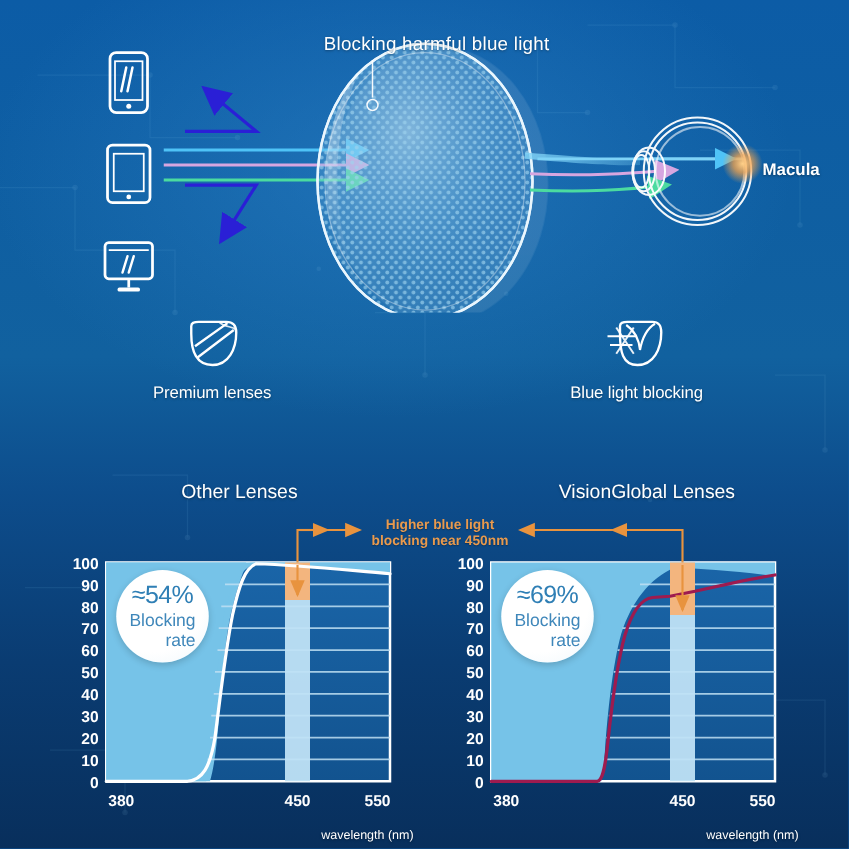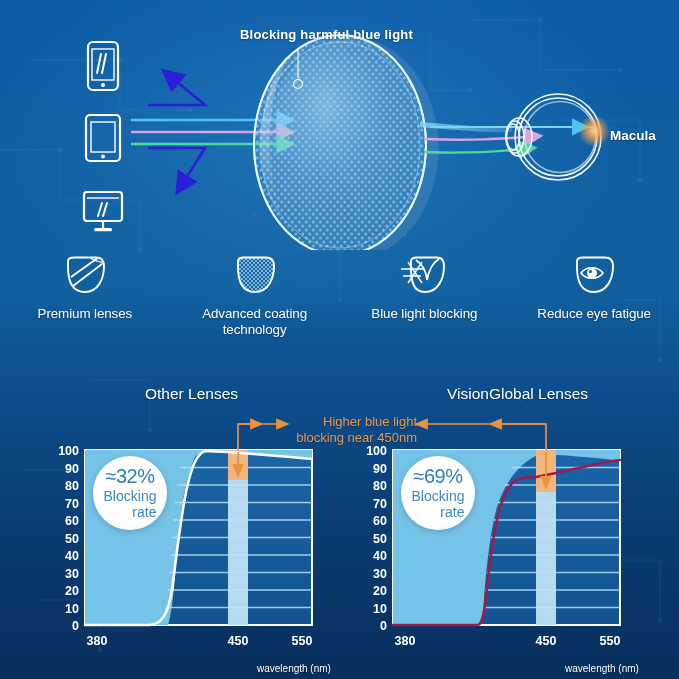--- a/index.html
+++ b/index.html
@@ -14,22 +14,22 @@
       radial-gradient(ellipse 520px 320px at 46% 20%, rgba(45,130,200,.55) 0%, rgba(45,130,200,0) 62%),
       linear-gradient(#0c5ca6 0%, #11619f 42%, #0d4d8c 58%, #0a3c72 78%, #082f5c 100%);
   }
   
   .circuitry{position:absolute;inset:0;opacity:.18;pointer-events:none;}
   
   .hero{position:absolute;left:0;top:0;width:679px;height:250px;}
   .devices{position:absolute;left:82px;top:40px;width:46px;}
   .dev{width:42px;height:52px;margin-bottom:16px;}
   .annotitle{
-    position:absolute;left:240px;top:27px;width:230px;
-    color:#ffffff;font-size:13px;font-weight:700;letter-spacing:.2px;
+    position:absolute;left:259px;top:27px;width:230px;
+    color:#ffffff;font-size:15px;font-weight:400;letter-spacing:.2px;
     text-shadow:0 1px 2px rgba(0,0,0,.35);white-space:nowrap;
   }
   .macula{
     position:absolute;left:588px;top:128px;
     color:#ffffff;font-size:13.5px;font-weight:700;
     text-shadow:0 1px 2px rgba(0,0,0,.4);
     padding-left:22px;
   }
   
   .features{
@@ -46,22 +46,22 @@
   
   .charts{position:absolute;left:0;top:372px;width:679px;height:307px;}
   .chartTitle{
     position:absolute;color:#ffffff;font-size:15.5px;font-weight:400;
     text-shadow:0 1px 2px rgba(0,0,0,.35);white-space:nowrap;
   }
   #ct-left{left:145px;top:13px;}
   #ct-right{left:447px;top:13px;}
   .annot{
     position:absolute;left:287px;top:42px;width:130px;
-    color:#e89a4e;font-size:13px;font-weight:400;line-height:1.2;
-    text-align:right;text-shadow:0 1px 1px rgba(0,0,0,.3);
+    color:#e89a4e;font-size:11px;font-weight:700;line-height:1.2;
+    text-align:center;text-shadow:0 1px 1px rgba(0,0,0,.3);
   }
   .plotsvg{position:absolute;left:0;top:0;}
   .badge{
     position:absolute;width:74px;height:74px;border-radius:50%;
     background:radial-gradient(circle at 38% 32%,#ffffff 0%,#ffffff 62%,#eef6fb 100%);
     display:flex;flex-direction:column;align-items:center;justify-content:center;
     box-shadow:0 2px 6px rgba(0,0,0,.18);
   }
   #badge-left{left:93px;top:84px;}
   #badge-right{left:401px;top:84px;}
@@ -235,66 +235,33 @@
       <div class="ico">
         <svg width="50" height="42" viewBox="0 0 50 42">
           <path d="M8 6 C8 3.5 10 2.5 14 2.5 L36 2.5 C41 2.5 44 5 44 11 C44 24 38 37 25 37 C12 37 8 26 8 12 Z" fill="none" stroke="#ffffff" stroke-width="1.9"></path>
           <path d="M11 22 L37 3.5 M13 31 L42 9" stroke="#ffffff" stroke-width="1.9"></path>
           <path d="M30 2.5 C36 8 40 5 44 9" fill="none" stroke="#ffffff" stroke-width="1.4" opacity="0.85"></path>
         </svg>
       </div>
       <div class="lbl">Premium lenses</div>
     </div>
 
-    <div class="feat">
-      <div class="ico">
-        <svg width="50" height="42" viewBox="0 0 50 42">
-          <defs>
-            <pattern id="mesh" width="4" height="4" patternUnits="userSpaceOnUse">
-              <path d="M0 0 L4 4 M4 0 L0 4" stroke="#bfe3f7" stroke-width="0.7" opacity="0.9"></path>
-            </pattern>
-            <clipPath id="lensIcoClip">
-              <path d="M8 6 C8 3.5 10 2.5 14 2.5 L36 2.5 C41 2.5 44 5 44 11 C44 24 38 37 25 37 C12 37 8 26 8 12 Z"></path>
-            </clipPath>
-          </defs>
-          <g clip-path="url(#lensIcoClip)">
-              <rect x="0" y="0" width="50" height="42" fill="url(#mesh)"></rect>
-            </g>
-          <path d="M8 6 C8 3.5 10 2.5 14 2.5 L36 2.5 C41 2.5 44 5 44 11 C44 24 38 37 25 37 C12 37 8 26 8 12 Z" fill="none" stroke="#ffffff" stroke-width="1.9"></path>
-        </svg>
-      </div>
-      <div class="lbl">
-        <span>Advanced coating</span><br>
-        <span>technology</span>
-      </div>
-    </div>
 
     <div class="feat">
       <div class="ico">
         <svg width="52" height="42" viewBox="0 0 52 42">
           <path d="M13 6 C13 3.5 15 2.5 19 2.5 L39 2.5 C44 2.5 46 5 46 11 C46 24 40 37 27 37 C15 37 13 26 13 12 Z" fill="none" stroke="#ffffff" stroke-width="1.9"></path>
           <path d="M18 5 C24 9 28 15 29 25 C31 14 36 7 41 4" fill="none" stroke="#ffffff" stroke-width="1.7"></path>
           <path d="M3 14 L26 14 M5 21 L23 21" stroke="#ffffff" stroke-width="1.6"></path>
           <path d="M10 7 L24 28 M24 7 L10 28" stroke="#ffffff" stroke-width="1.6" opacity="0.9"></path>
         </svg>
       </div>
       <div class="lbl">Blue light blocking</div>
     </div>
 
-    <div class="feat">
-      <div class="ico">
-        <svg width="50" height="42" viewBox="0 0 50 42">
-          <path d="M8 6 C8 3.5 10 2.5 14 2.5 L36 2.5 C41 2.5 44 5 44 11 C44 24 38 37 25 37 C12 37 8 26 8 12 Z" fill="none" stroke="#ffffff" stroke-width="1.9"></path>
-          <path d="M12 18 C17 11 29 11 34 18 C29 25 17 25 12 18 Z" fill="none" stroke="#ffffff" stroke-width="1.7"></path>
-          <circle cx="23" cy="18" r="5" fill="#ffffff"></circle>
-          <circle cx="21.4" cy="16.6" r="1.7" fill="#1367ab"></circle>
-        </svg>
-      </div>
-      <div class="lbl">Reduce eye fatigue</div>
-    </div>
   </div>
 
   <div class="charts">
 
     <div class="chartTitle" id="ct-left">Other Lenses</div>
     <div class="chartTitle" id="ct-right">VisionGlobal Lenses</div>
 
     <div class="annot">
       <span>Higher blue light</span><br>
       <span>blocking near 450nm</span>
@@ -399,21 +366,21 @@
         <path d="M238 78 L238 52 L288 52" marker-end="url(#oArrow)"></path>
         <path d="M238 52 L262 52" marker-end="url(#oArrow)"></path>
         <path d="M546 78 L546 52 L416 52" marker-end="url(#oArrow)"></path>
         <path d="M546 52 L490 52" marker-end="url(#oArrow)"></path>
         <path d="M238 80 L238 104" marker-end="url(#oArrow)"></path>
         <path d="M546 80 L546 116" marker-end="url(#oArrow)"></path>
       </g>
     </svg>
 
     <div class="badge" id="badge-left">
-      <div class="pct">≈32%</div>
+      <div class="pct">≈54%</div>
       <div class="sub">
         <span>Blocking</span><br>
         <span>rate</span>
       </div>
     </div>
 
     <div class="badge" id="badge-right">
       <div class="pct">≈69%</div>
       <div class="sub">
         <span>Blocking</span><br>

